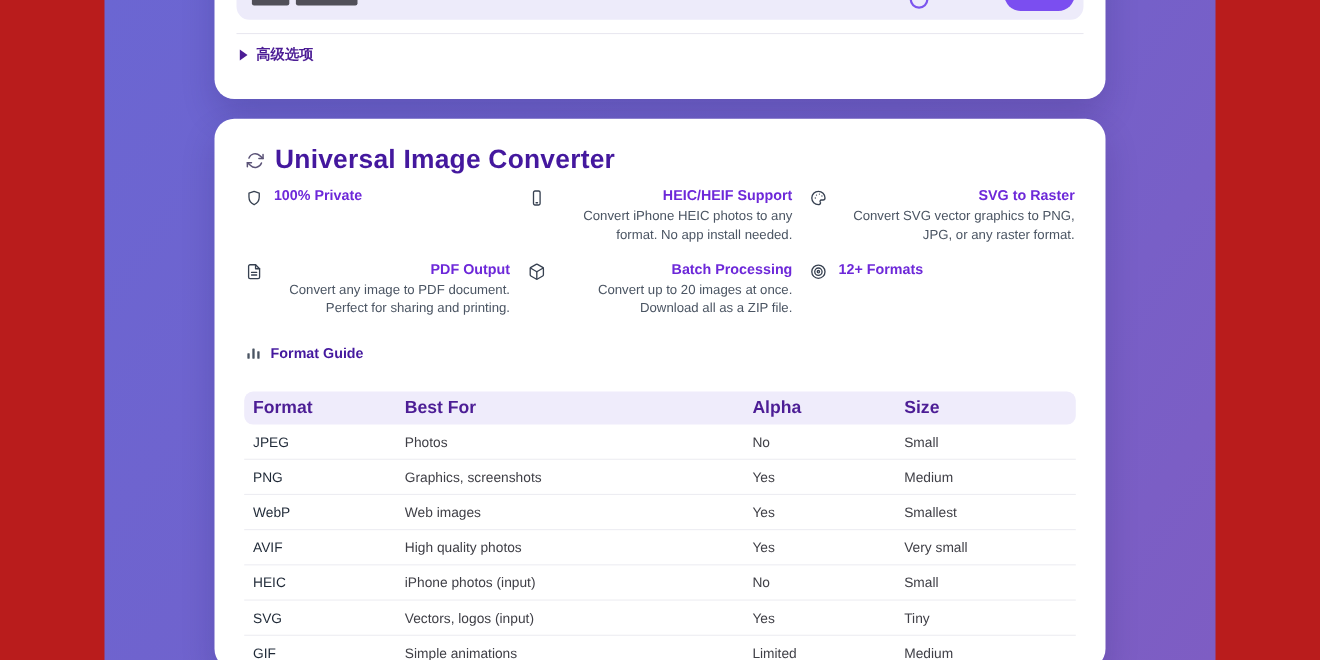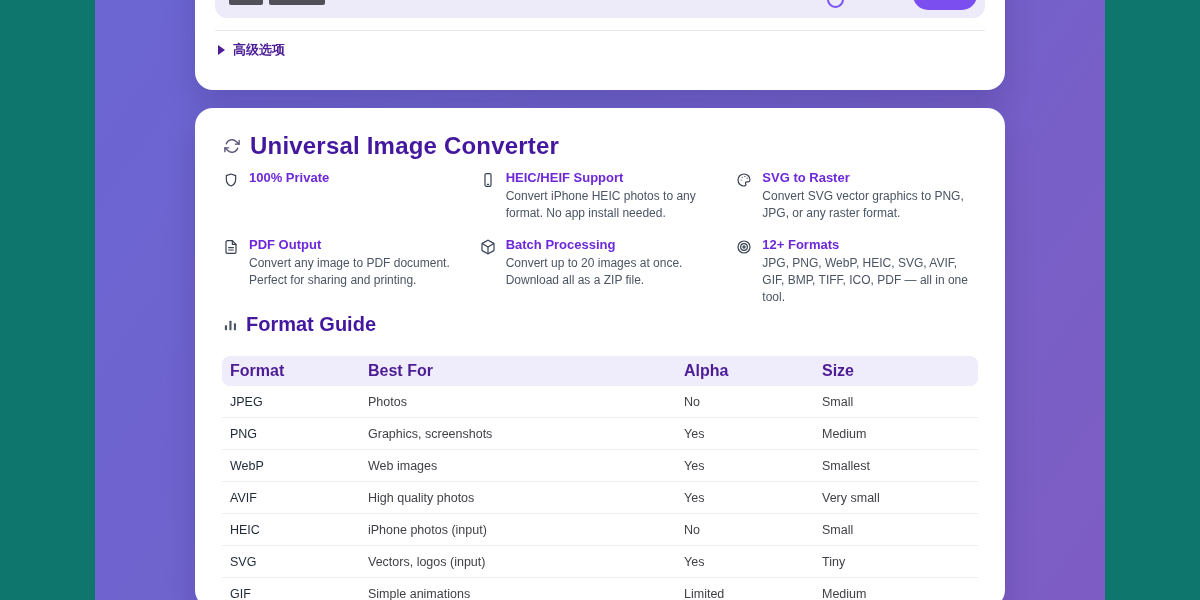--- a/index.html
+++ b/index.html
@@ -1,16 +1,16 @@
 <!DOCTYPE html>
 <html><head>
 <meta charset="utf-8">
 <style>
   html,body{margin:0;padding:0;}
-  .stage{position:relative;width:1200px;height:600px;background:#0f766e;overflow:hidden;
+  .stage{position:relative;width:1200px;height:600px;background:#b91c1c;overflow:hidden;
          font-family:"Liberation Sans",sans-serif;}
   .backdrop{position:absolute;left:95px;top:0;width:1010px;height:600px;
             background:linear-gradient(125deg,#6b66d2 0%,#7261cb 55%,#7e5dc3 100%);}
   .card{position:absolute;left:195px;width:810px;background:#ffffff;border-radius:18px;
         box-shadow:0 14px 30px rgba(28,18,80,.18);}
   
   .card-top{top:-60px;height:150px;}
   .drop-zone{position:absolute;left:20px;right:20px;top:8px;height:70px;
              background:#edebfa;border-radius:12px;}
   .clipped-frag{position:absolute;left:14px;top:48px;display:flex;gap:6px;}
@@ -26,27 +26,27 @@
   .tri{width:0;height:0;border-top:5px solid transparent;border-bottom:5px solid transparent;
        border-left:7px solid #4c1d95;}
   
   .card-main{top:108px;height:500px;}
   .title{position:absolute;left:28px;top:24px;margin:0;display:flex;align-items:center;gap:9px;
          font-size:24px;font-weight:700;color:#44189e;letter-spacing:.2px;}
   .title .icn{color:#5b5377;}
   .icn{display:inline-flex;align-items:center;justify-content:center;}
   .icn svg{display:block;}
   .features{position:absolute;left:28px;right:28px;top:62px;display:grid;
-            grid-template-columns:1fr 1fr 1fr;column-gap:16px;row-gap:15px;}
+            grid-template-columns:1fr 1fr 1fr;column-gap:16px;row-gap:15px;text-align:right;}
   .feature{display:flex;align-items:flex-start;gap:10px;}
   .f-icon{margin-top:2px;color:#374151;flex:0 0 auto;}
   .f-title{font-size:13px;font-weight:700;color:#6d28d9;margin-bottom:3px;}
   .f-desc{font-size:12px;color:#4b5563;line-height:17px;}
   .guide-title{position:absolute;left:28px;top:205px;margin:0;display:flex;align-items:center;
-               gap:8px;font-size:20px;font-weight:700;color:#44189e;}
+               gap:8px;font-size:13px;font-weight:700;color:#44189e;}
   .guide-title .icn{color:#4b5563;}
   .ftable{position:absolute;left:27px;right:27px;top:248px;font-size:12.5px;}
   .thead{display:grid;grid-template-columns:138px 316px 138px 1fr;height:30px;align-items:center;
          background:#efecfb;border-radius:8px;color:#4c1d95;font-weight:700;font-size:16px;}
   .thead span{padding:0 8px;}
   .tr{display:grid;grid-template-columns:138px 316px 138px 1fr;height:31px;align-items:center;
       border-bottom:1px solid #ededf2;color:#3f3f46;}
   .tr span{padding:0 8px;}
   .td-format{font-weight:400;color:#1f2937;}
 </style>
@@ -152,21 +152,20 @@
         <div class="feature">
           <span class="icn f-icon">
             <svg width="16" height="16" viewBox="0 0 24 24" fill="none" stroke="currentColor" stroke-width="1.8" stroke-linecap="round" stroke-linejoin="round">
               <circle cx="12" cy="12" r="9"></circle>
               <circle cx="12" cy="12" r="5"></circle>
               <circle cx="12" cy="12" r="1.6"></circle>
             </svg>
           </span>
           <div>
             <div class="f-title">12+ Formats</div>
-            <div class="f-desc">JPG, PNG, WebP, HEIC, SVG, AVIF, GIF, BMP, TIFF, ICO, PDF — all in one tool.</div>
           </div>
         </div>
       </div>
 
     <h2 class="guide-title">
       <span class="icn">
           <svg width="15" height="15" viewBox="0 0 24 24" fill="currentColor">
             <rect x="3" y="13" width="3.4" height="8" rx=".7"></rect>
             <rect x="10.2" y="6" width="3.4" height="15" rx=".7"></rect>
             <rect x="17.4" y="10" width="3.4" height="11" rx=".7"></rect>

